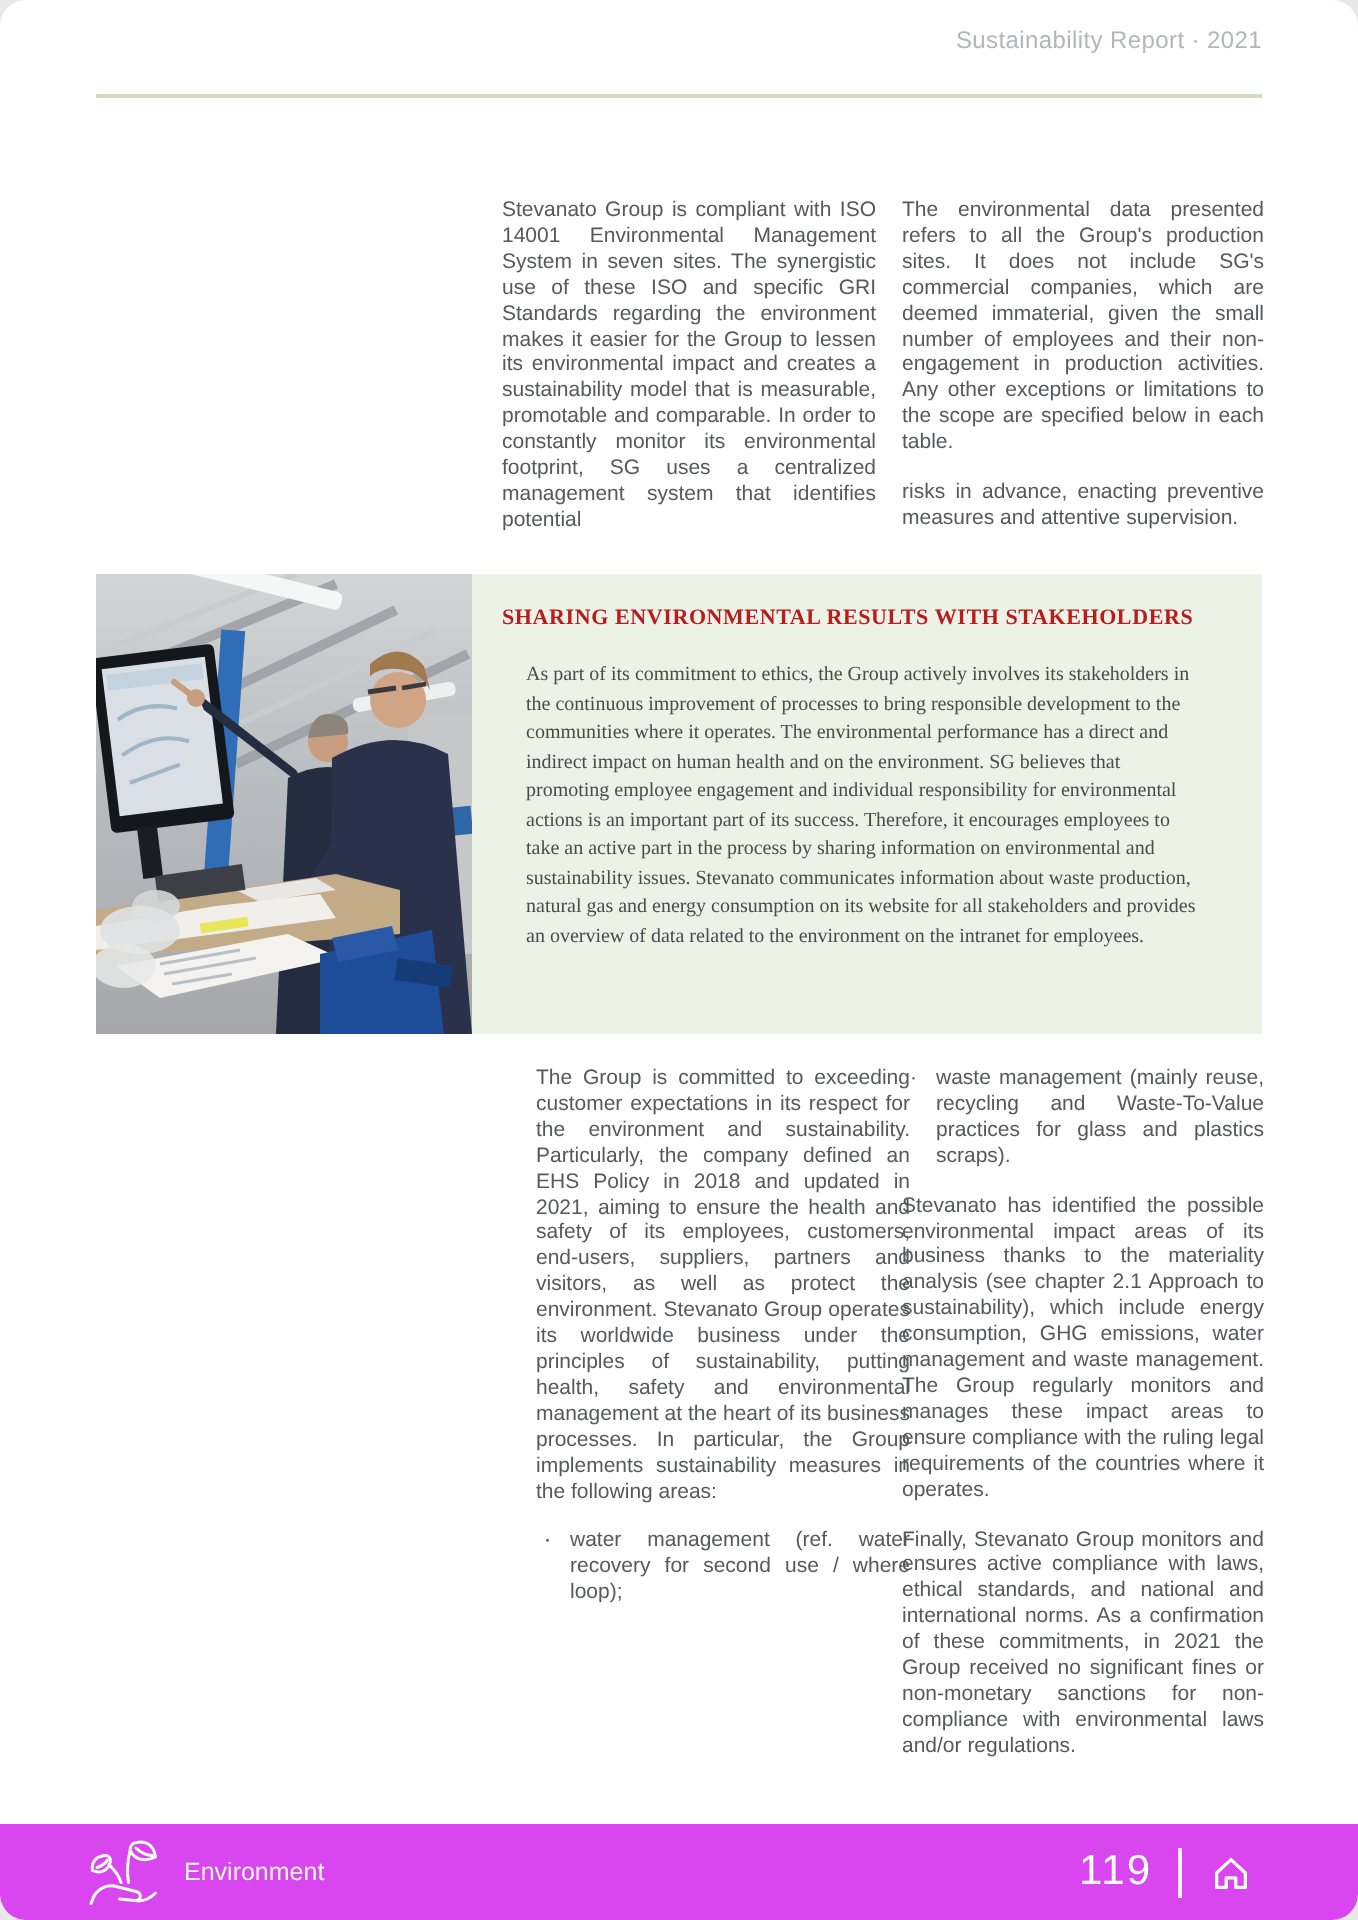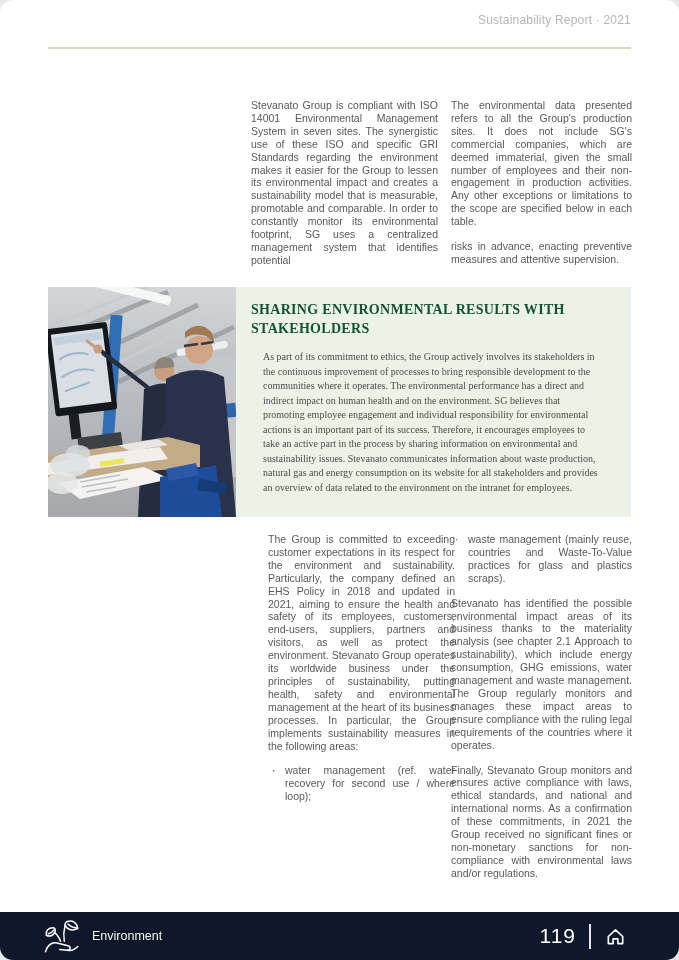--- a/index.html
+++ b/index.html
@@ -37,30 +37,30 @@
     overflow:hidden; background:#b7babe;
   }
   .photo svg { display:block; }
   
   .highlight {
     position:absolute; left:236px; top:287px; width:395px; height:230px;
     background:#ecf3e6; box-sizing:border-box; padding:13px 16px 12px 15px;
     font-family:"Liberation Serif", serif;
   }
   .highlight h2 {
-    margin:0 0 10px 0; font-size:14px; line-height:19px;
-    font-weight:bold; color:#14532d; letter-spacing:0.3px;
+    margin:0 0 10px 0; font-size:11px; line-height:19px;
+    font-weight:bold; color:#b91c1c; letter-spacing:0.3px;
   }
   .highlight p {
     margin:12px; font-size:10px; line-height:14.5px; color:#4b4b4b;
   }
   
   .footer {
     position:absolute; left:0; top:912px; width:679px; height:48px;
-    background:#0f172a;
+    background:#d946ef;
   }
   .footer-left {
     position:absolute; left:44px; top:0; height:48px;
     display:flex; align-items:center; gap:12px;
   }
   .footer-label { font-size:12.5px; color:#f3f8ee; }
   .footer-right {
     position:absolute; right:52px; top:0; height:48px;
     display:flex; align-items:center; gap:13px;justify-content:center;
   }
@@ -171,21 +171,21 @@
       <span class="marker">·</span>
     </div>
     <div class="bullet">
       <span class="marker">·</span>
       <span>water management (ref. water recovery for second use / where loop);</span>
     </div>
   </div>
   <div class="col bot-col2">
     <div class="bullet">
       <span class="marker">·</span>
-      <span>waste management (mainly reuse, countries and Waste-To-Value practices for glass and plastics scraps).</span>
+      <span>waste management (mainly reuse, recycling and Waste-To-Value practices for glass and plastics scraps).</span>
     </div>
     <p>Stevanato has identified the possible environmental impact areas of its business thanks to the materiality analysis (see chapter 2.1 Approach to sustainability), which include energy consumption, GHG emissions, water management and waste management. The Group regularly monitors and manages these impact areas to ensure compliance with the ruling legal requirements of the countries where it operates.</p>
     <p>Finally, Stevanato Group monitors and ensures active compliance with laws, ethical standards, and national and international norms. As a confirmation of these commitments, in 2021 the Group received no significant fines or non-monetary sanctions for non-compliance with environmental laws and/or regulations.</p>
   </div>
 
   <div class="footer">
     <div class="footer-left">
       <svg width="36" height="36" viewBox="0 0 48 48">
         <g stroke="#ffffff" stroke-width="2" fill="none" stroke-linecap="round" stroke-linejoin="round">
 

